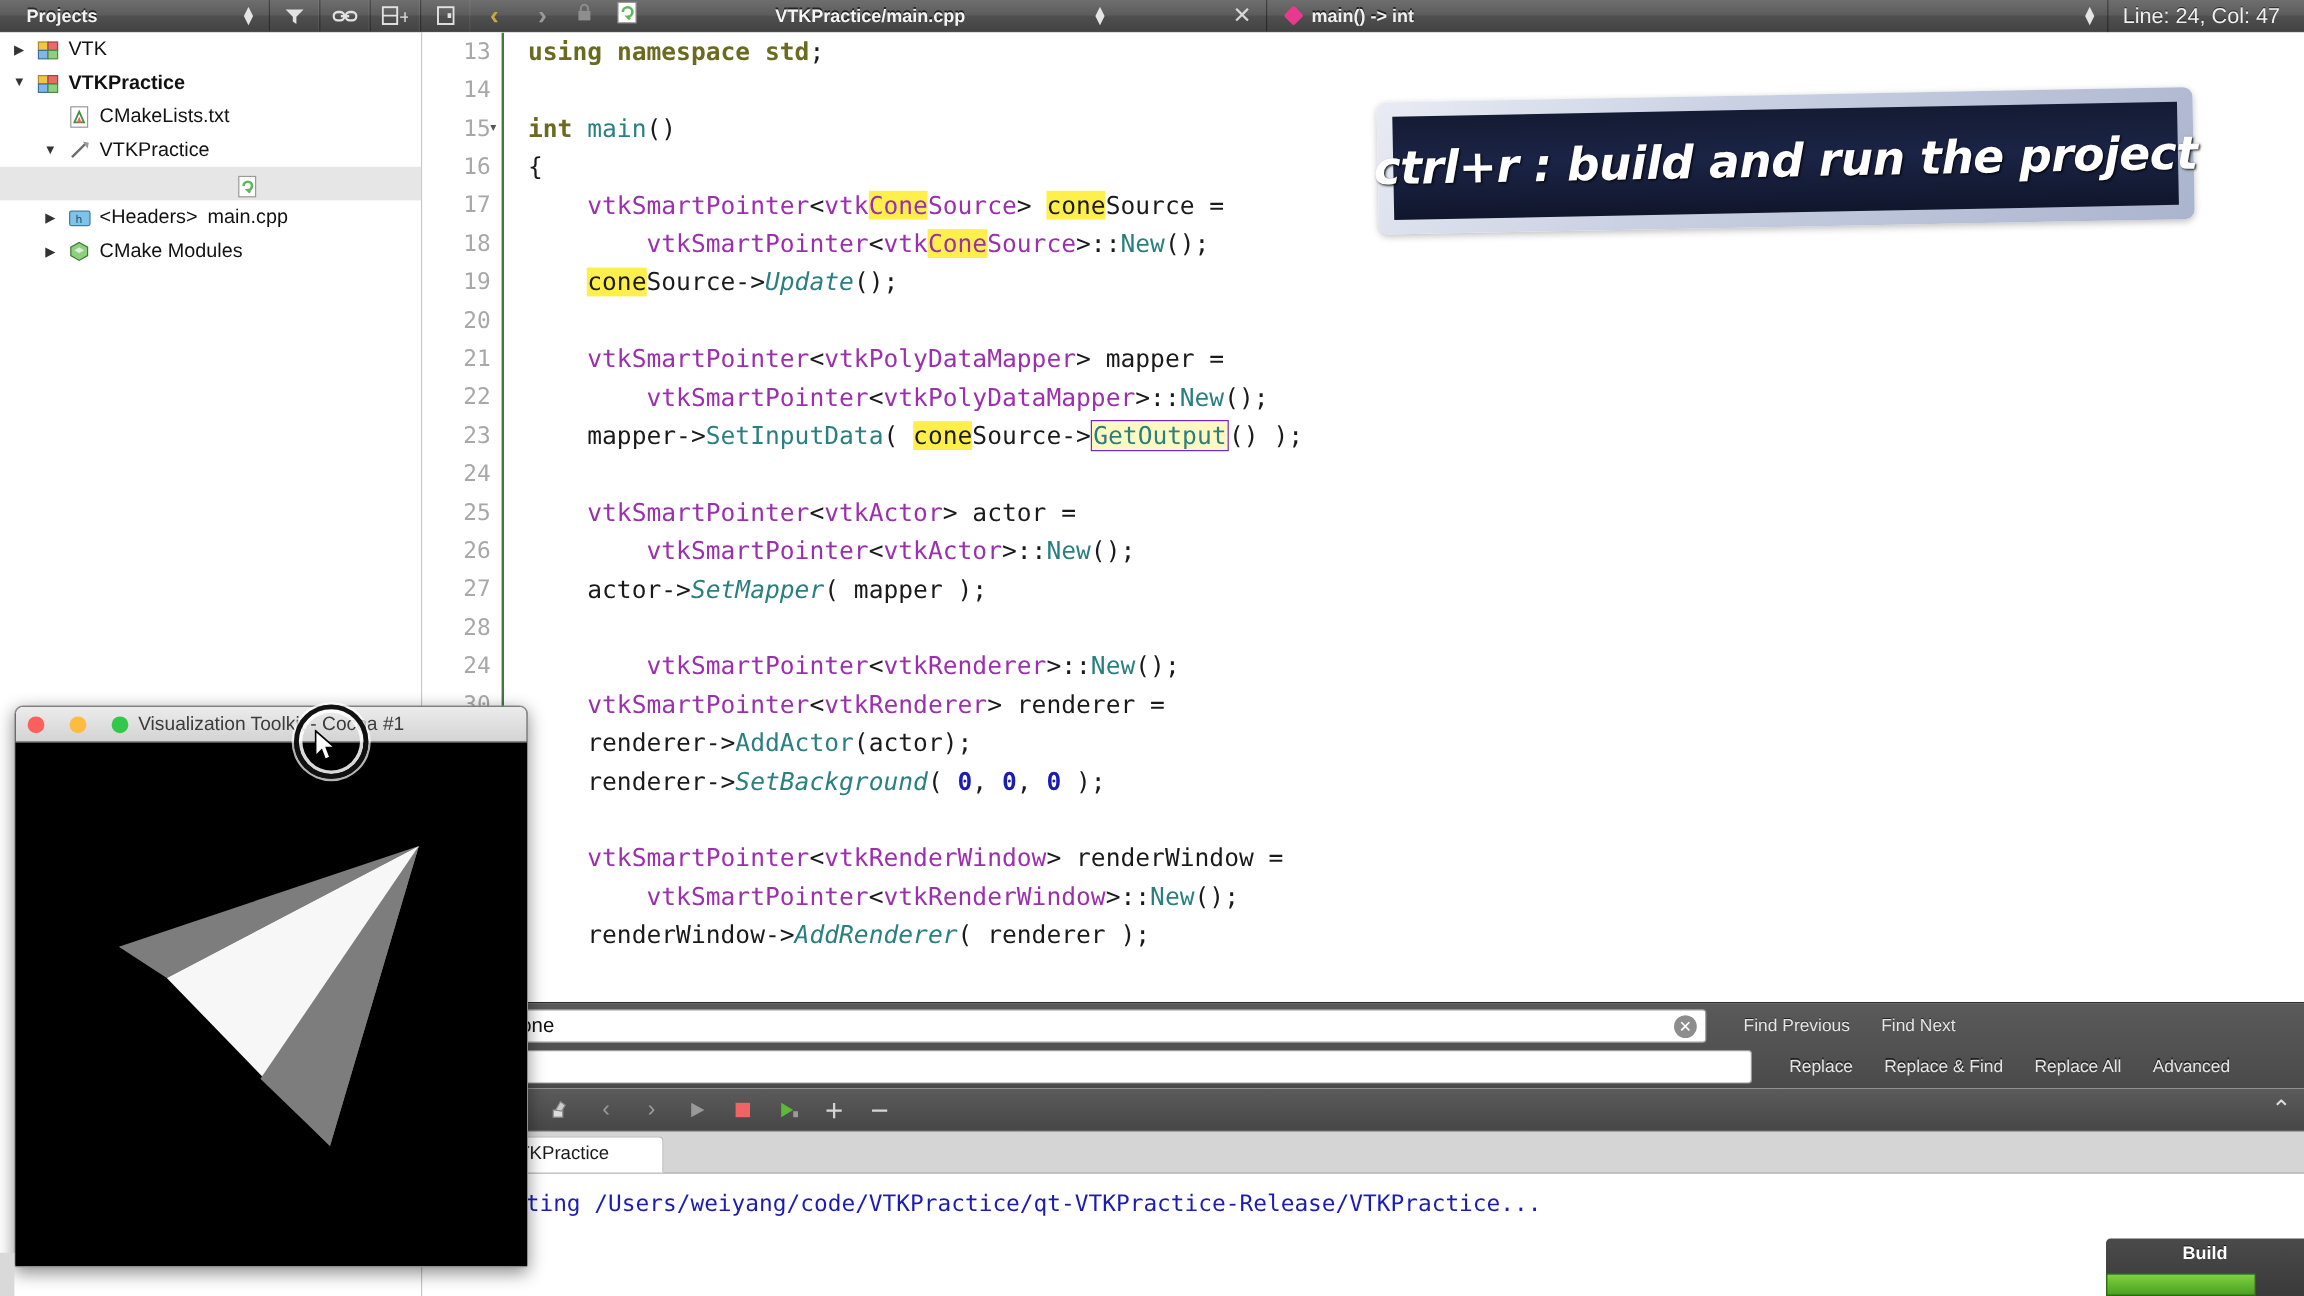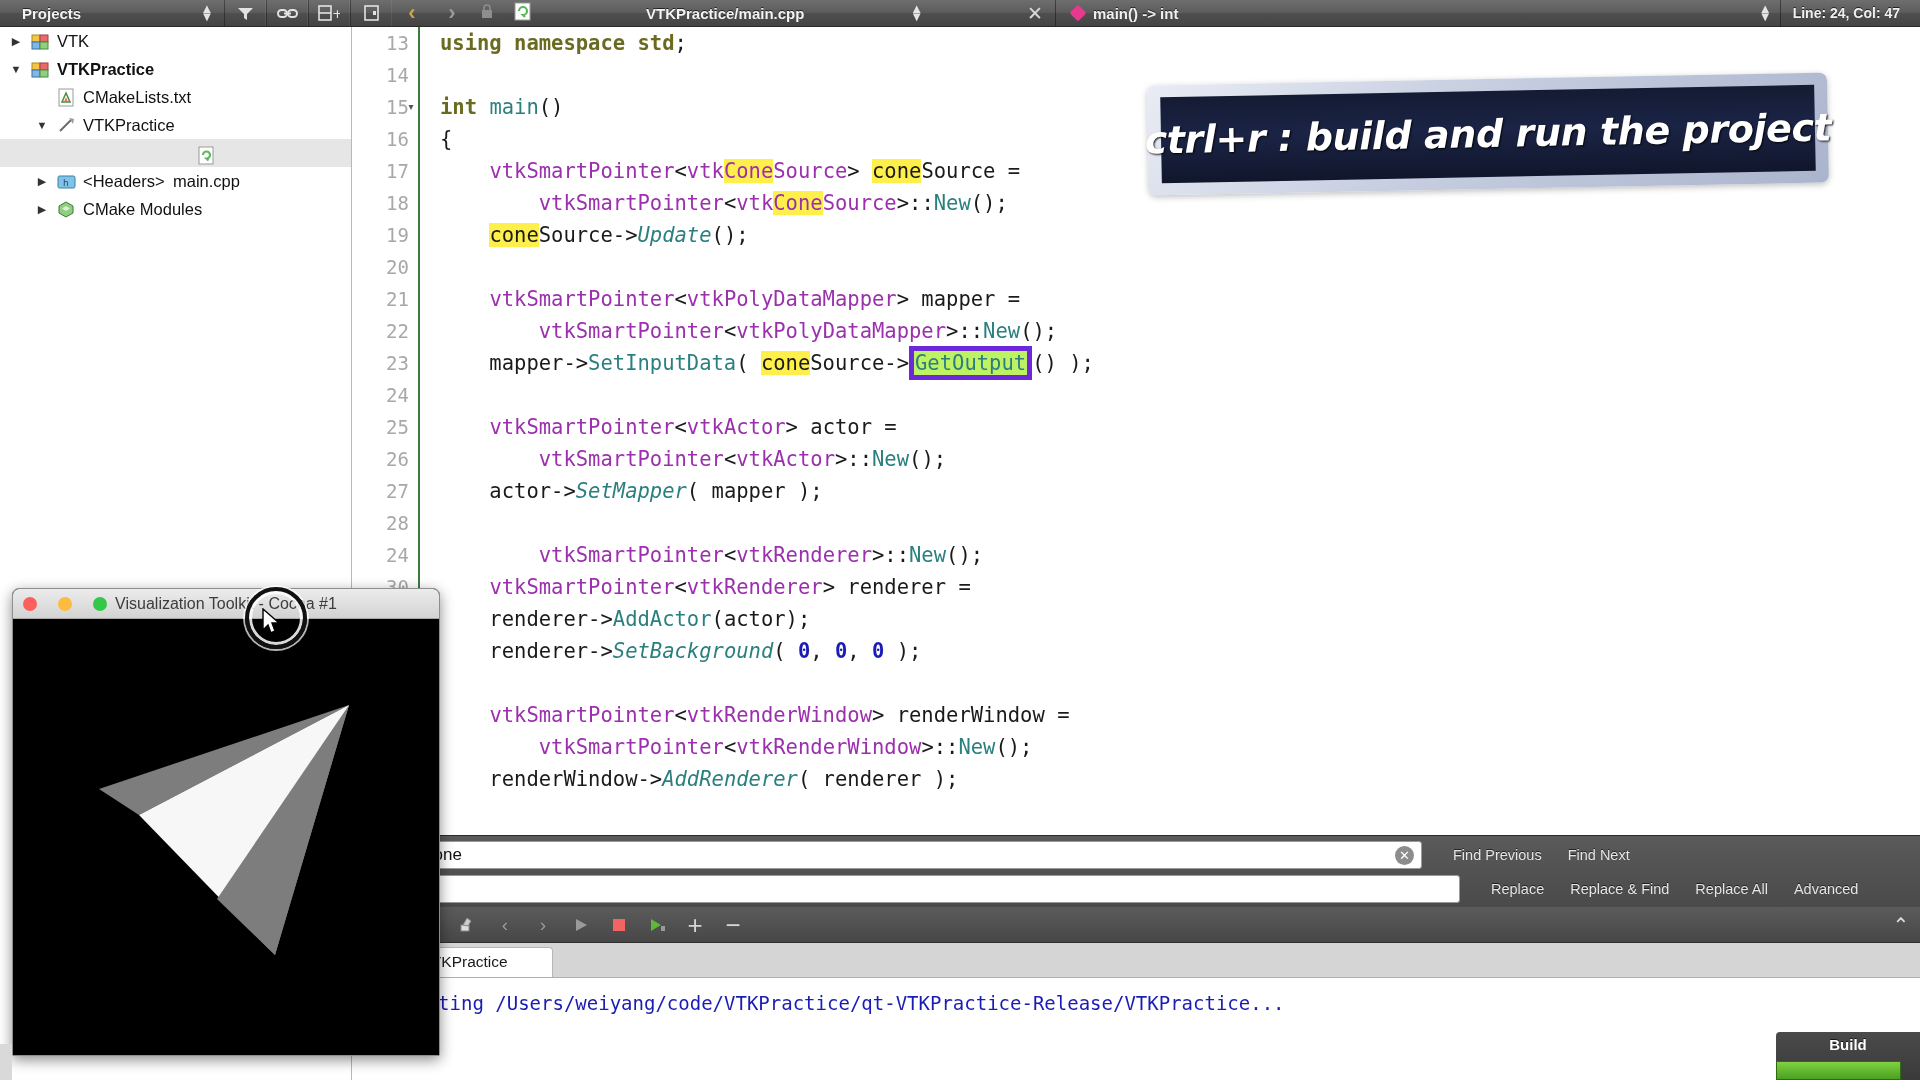--- a/index.html
+++ b/index.html
@@ -44,21 +44,21 @@
   .tb-symbol {
     width: 330px; display:flex; align-items:center; gap: 9px; padding-left: 16px;
     border-left: 1px solid rgba(0,0,0,.4);
     font-size: 15px; font-weight: bold; color: #f0f0f0;
     text-shadow: 0 -1px 0 rgba(0,0,0,.65);
   }
   .tb-right {
     flex: 1; display: flex; align-items: center; justify-content: flex-end; padding-right: 6px; gap: 8px;
   }
   .tb-linecol {
-    font-size: 14px; font-weight: bold; color: #f0f0f0;
+    font-size: 18px; font-weight: normal; color: #f0f0f0;
     text-shadow: 0 -1px 0 rgba(0,0,0,.65);
     padding: 0 14px 0 12px;
     border-left: 1px solid rgba(0,0,0,.4);
     line-height: 27px;
   }
   .diamond { width: 12px; height: 12px; background: #e8398f; transform: rotate(45deg); border-radius: 2px; }
   .spin-ico { display:flex; flex-direction:column; align-items:center; justify-content:center; line-height:.62; font-size:13px; color:#e5e5e5;}
 
   
   .tree {
@@ -98,21 +98,21 @@
     font-family: "DejaVu Sans Mono", monospace; font-size: 20.5px; color: #1a1a1a;
     padding-left: 18px;
   }
   .kw   { color: #6a6a20; font-weight: bold; }
   .type { color: #9b2fae; }
   .fn   { color: #2a7f7f; font-style: italic; }
   .fnn  { color: #2a7f7f; }
   .num  { color: #1b1bb5; font-weight: bold; }
   .mainfn { color: #2a7f7f; }
   .hl   { background: #ffef4a; }
-  .boxed { border: 5px solid #6d28d9; background: #bef264; padding: 0 1px; }
+  .boxed { border: 1px solid #6d28d9; background: #fef9c3; padding: 0 1px; }
 
   
   .banner {
     position: absolute; left: 1148px; top: 79px; width: 680px; height: 110px;
     background: linear-gradient(135deg,#e9ecf4 0%, #c9d0e2 40%, #aab4cd 100%);
     border-radius: 8px;
     transform: rotate(-1.1deg);
     box-shadow: 0 2px 6px rgba(0,0,0,.25);
   }
   .banner-inner {
@@ -200,21 +200,21 @@
   .clickring {
     position: absolute; left: 245px; top: 587px; width: 62px; height: 62px;
     border: 4px solid #111; border-radius: 50%;
     box-shadow: 0 0 0 3px rgba(255,255,255,.85) inset, 0 0 0 2px rgba(255,255,255,.7);
     pointer-events: none;
   }
   .cursor-ico { position: absolute; left: 262px; top: 608px; width: 22px; height: 30px; }
 
   
   .buildbox {
-    position: absolute; right: 0px; bottom: 0px; width: 144px; height: 48px;
+    position: absolute; right: 0px; bottom: 0px; width: 165px; height: 48px;
     background: linear-gradient(to bottom,#4a4a4a,#3a3a3a);
     border-top-left-radius: 4px;
   }
   .buildlabel { text-align: center; color: #fff; font-size: 15px; font-weight: bold; padding-top: 4px;
                 text-shadow: 0 -1px 0 rgba(0,0,0,.7); }
   .buildbar {
     position: absolute; left: 0; bottom: 0px; width: 125px; height: 19px;
     background: linear-gradient(to bottom,#7fd23f,#4aa021);
     border: 1px solid #2e6b12;
   }

